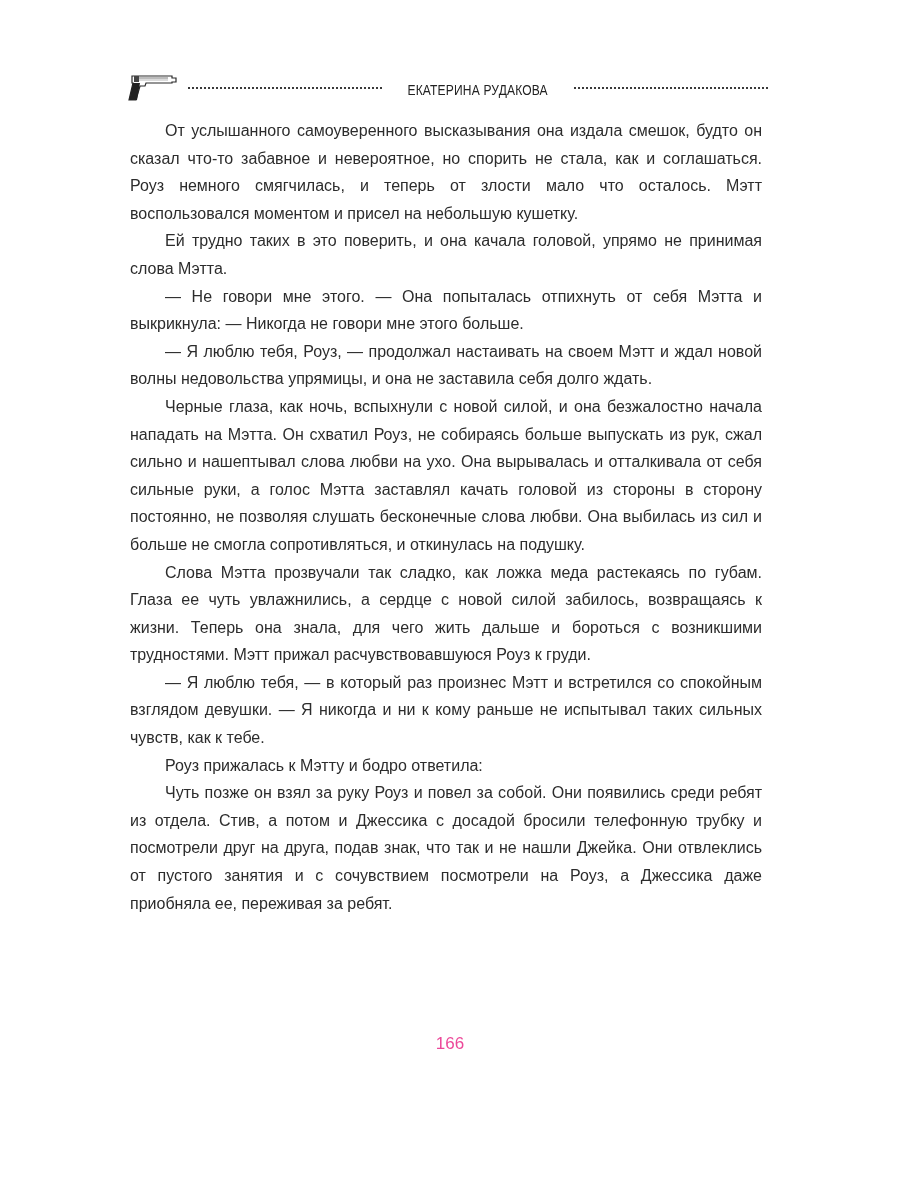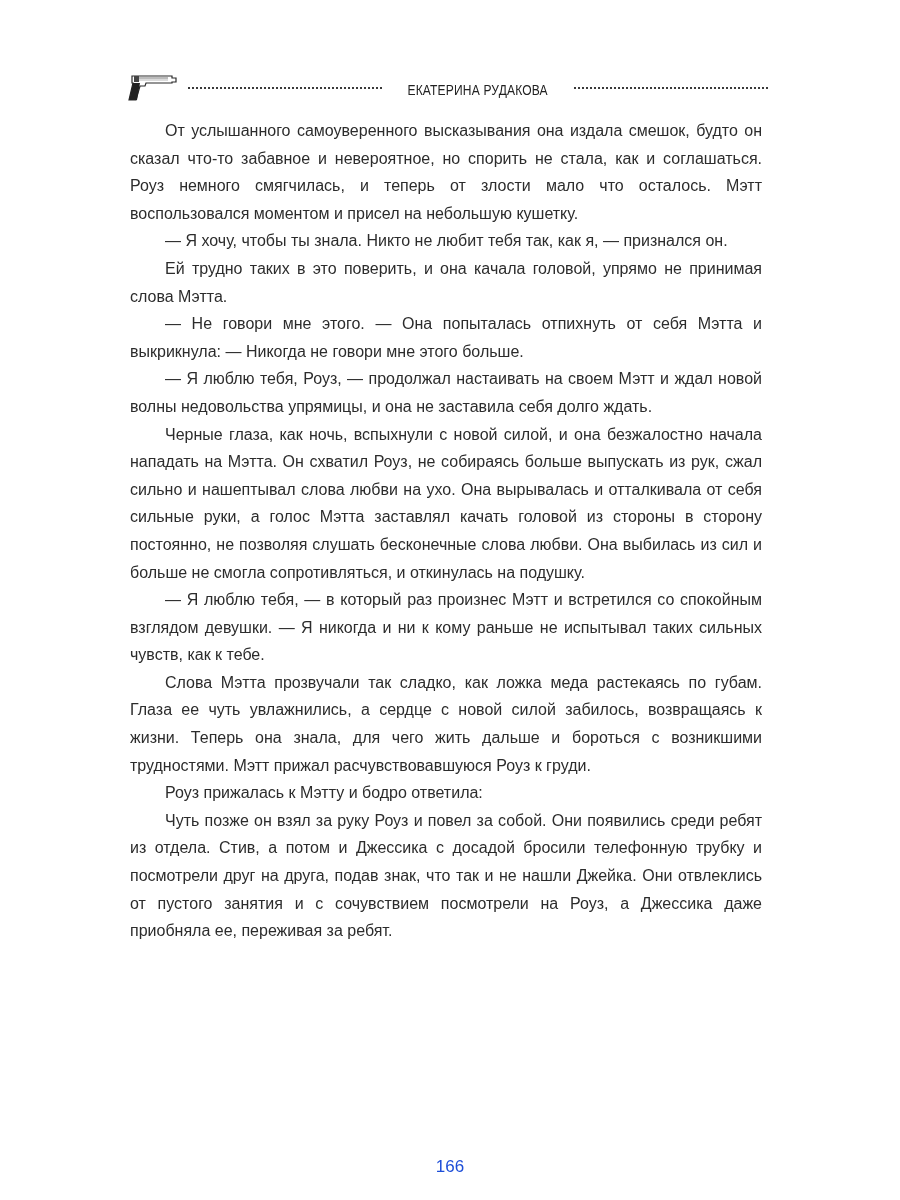--- a/index.html
+++ b/index.html
@@ -45,49 +45,48 @@
       color: #2c2c2c;
     }
     .text p {
       margin: 0;
       text-indent: 35px;
       hyphens: manual;
     }
     .page-number {
       position: absolute;
       left: 0; width: 900px;
-      top: 1157px;
+      top: 1034px;
       text-align: center;
       font-family: "Liberation Sans", sans-serif;
       font-size: 17px;
-      color: #1d4ed8;
+      color: #ec4899;
     }
   </style>
 </head>
 <body>
 
 <div class="running-head">
   <svg class="pistol" viewBox="0 0 52 34">
     <path d="M4 6 L44 6 L44 8 L48 8 L48 12 L44 12 L44 13 L18 13 L17 16 L12 16 L8 30 L1 30 L5 13 L4 13 Z" fill="#ffffff" stroke="#2a2a2a" stroke-width="1.2"></path>
     <path d="M5 13 L12 13 L9 30 L1 30 Z" fill="#222"></path>
     <line x1="8" y1="8" x2="40" y2="8" stroke="#555" stroke-width="0.8"></line>
     <line x1="8" y1="10" x2="40" y2="10" stroke="#888" stroke-width="0.6"></line>
     <rect x="6" y="6" width="5" height="6" fill="#444"></rect>
   </svg>
   <div class="dots left"></div>
   <span class="author">ЕКАТЕРИНА РУДАКОВА</span>
   <div class="dots right"></div>
 </div>
 
 <div class="text">
   <p>От услышанного самоуверенного высказывания она издала сме­шок, будто он сказал что-то забавное и невероятное, но спорить не стала, как и соглашаться. Роуз немного смягчилась, и теперь от зло­сти мало что осталось. Мэтт воспользовался моментом и присел на небольшую кушетку.</p>
-  <p>— Я хочу, чтобы ты знала. Никто не любит тебя так, как я, — при­знался он.</p>
   <p>Ей трудно таких в это поверить, и она качала головой, упрямо не принимая слова Мэтта.</p>
   <p>— Не говори мне этого. — Она попыталась отпихнуть от себя Мэтта и выкрикнула: — Никогда не говори мне этого больше.</p>
   <p>— Я люблю тебя, Роуз, — продолжал настаивать на своем Мэтт и ждал новой волны недовольства упрямицы, и она не заставила себя долго ждать.</p>
   <p>Черные глаза, как ночь, вспыхнули с новой силой, и она безжа­лостно начала нападать на Мэтта. Он схватил Роуз, не собираясь больше выпускать из рук, сжал сильно и нашептывал слова любви на ухо. Она вырывалась и отталкивала от себя сильные руки, а голос Мэтта заставлял качать головой из стороны в сторону постоянно, не позволяя слушать бесконечные слова любви. Она выбилась из сил и больше не смогла сопротивляться, и откинулась на подушку.</p>
+  <p>Слова Мэтта прозвучали так сладко, как ложка меда растекаясь по губам. Глаза ее чуть увлажнились, а сердце с новой силой заби­лось, возвращаясь к жизни. Теперь она знала, для чего жить дальше и бороться с возникшими трудностями. Мэтт прижал расчувствовав­шуюся Роуз к груди.</p>
   <p>— Я люблю тебя, — в который раз произнес Мэтт и встретился со спокойным взглядом девушки. — Я никогда и ни к кому раньше не испытывал таких сильных чувств, как к тебе.</p>
-  <p>Слова Мэтта прозвучали так сладко, как ложка меда растекаясь по губам. Глаза ее чуть увлажнились, а сердце с новой силой заби­лось, возвращаясь к жизни. Теперь она знала, для чего жить дальше и бороться с возникшими трудностями. Мэтт прижал расчувствовав­шуюся Роуз к груди.</p>
   <p>Роуз прижалась к Мэтту и бодро ответила:</p>
   <p>Чуть позже он взял за руку Роуз и повел за собой. Они появились среди ребят из отдела. Стив, а потом и Джессика с досадой бросили те­лефонную трубку и посмотрели друг на друга, подав знак, что так и не нашли Джейка. Они отвлеклись от пустого занятия и с сочувствием по­смотрели на Роуз, а Джессика даже приобняла ее, переживая за ребят.</p>
 </div>
 
 <div class="page-number">166</div>
 
 </body></html>

